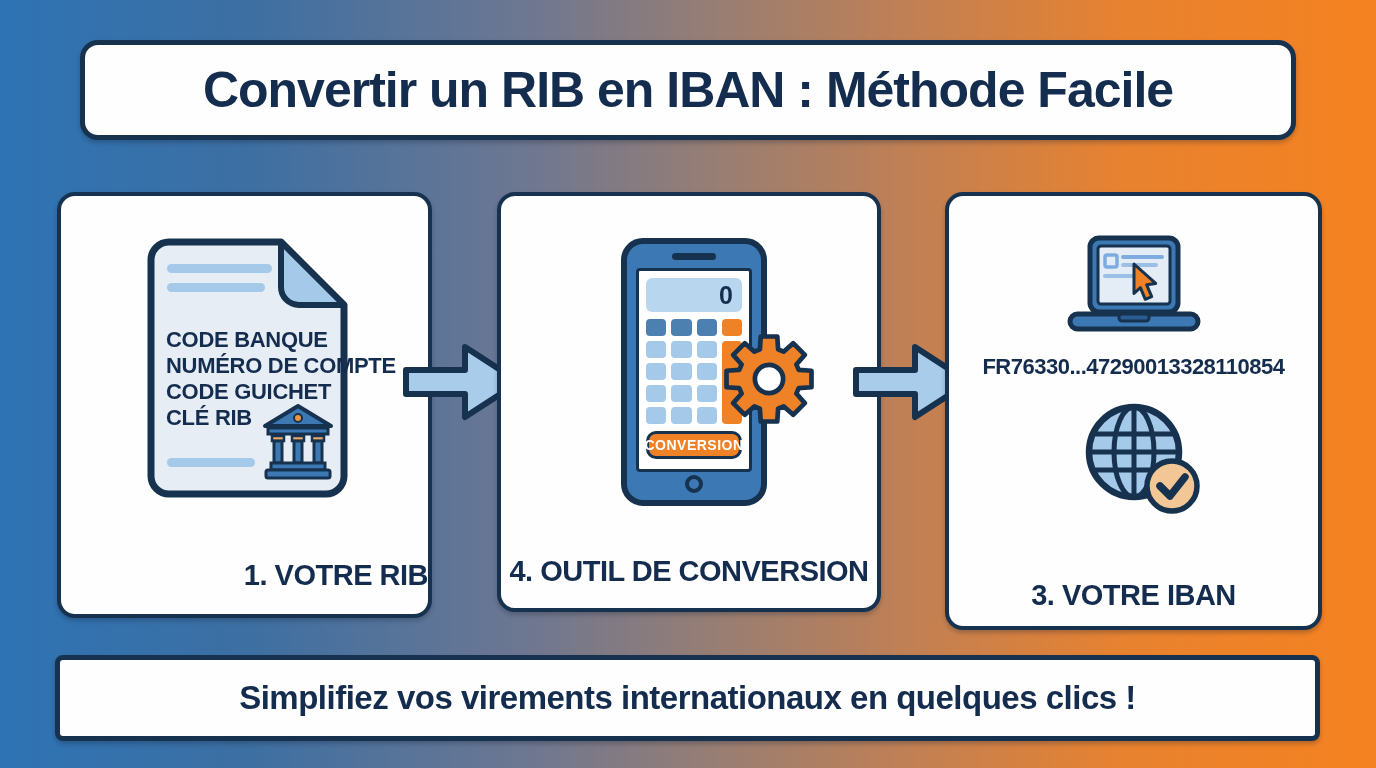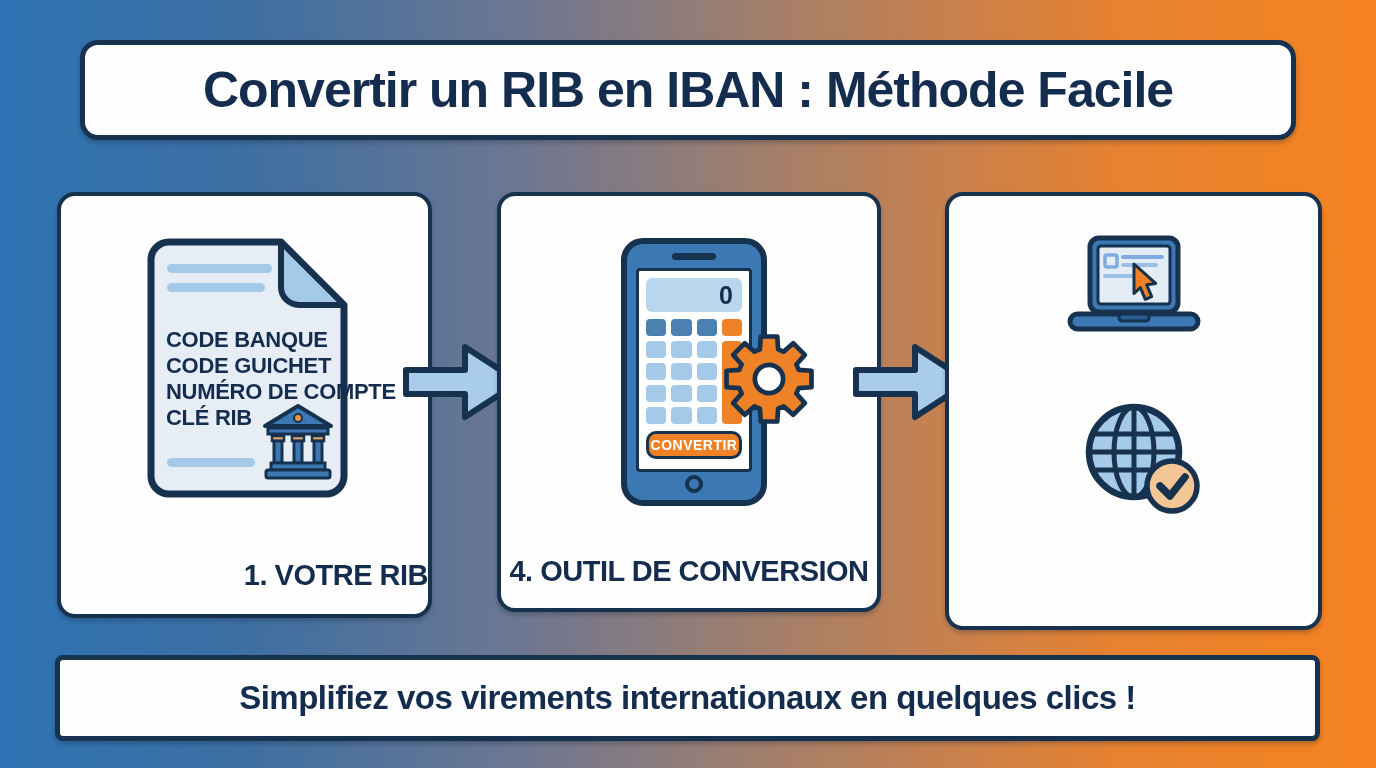--- a/index.html
+++ b/index.html
@@ -105,22 +105,22 @@
           <rect x="11" y="37" width="8" height="22" fill="#3c78b4" stroke="#16324f" stroke-width="3"></rect>
           <rect x="31" y="37" width="8" height="22" fill="#3c78b4" stroke="#16324f" stroke-width="3"></rect>
           <rect x="51" y="37" width="8" height="22" fill="#3c78b4" stroke="#16324f" stroke-width="3"></rect>
           <rect x="8" y="59" width="54" height="7" fill="#3c78b4" stroke="#16324f" stroke-width="3"></rect>
           <rect x="3" y="66" width="64" height="8" rx="2" fill="#3c78b4" stroke="#16324f" stroke-width="3"></rect>
         </g>
       </svg>
     </div>
     <div class="doc-fields">
       <div>CODE BANQUE</div>
+      <div>NUMÉRO DE COMPTE</div>
       <div>CODE GUICHET</div>
-      <div>NUMÉRO DE COMPTE</div>
       <div>CLÉ RIB</div>
     </div>
     <div class="caption" style="bottom:22px;text-align:right;">
       <div class="cap-main">1. VOTRE RIB</div>
     </div>
   </div>
 
   <div class="arrow arrow1">
     <svg viewBox="0 0 124 92" width="124" height="92">
       <polygon points="5,34 64,34 64,11 118,46 64,81 64,58 5,58" fill="#a8cce9" stroke="#16324f" stroke-width="6" stroke-linejoin="round"></polygon>
@@ -144,21 +144,21 @@
           <div class="k kl"></div>
           <div class="k kl"></div>
           <div class="k kl"></div>
           <div class="k kl"></div>
           <div class="k kl"></div>
           <div class="k kl"></div>
           <div class="k kl"></div>
           <div class="k kl"></div>
           <div class="k kl"></div>
         </div>
-        <div class="convert-btn">CONVERTIR</div>
+        <div class="convert-btn">CONVERSION</div>
       </div>
       <div class="home-btn"></div>
     </div>
     <div class="gear-wrap">
       <svg viewBox="0 0 100 100" width="94" height="94">
         <path d="M 81.6,40.3 95.2,41.2 95.2,58.8 81.6,59.7 79.1,65.5 88.1,75.7 75.7,88.1 65.5,79.1 59.7,81.6 58.8,95.2 41.2,95.2 40.3,81.6 34.5,79.1 24.3,88.1 11.9,75.7 20.9,65.5 18.4,59.7 4.8,58.8 4.8,41.2 18.4,40.3 20.9,34.5 11.9,24.3 24.3,11.9 34.5,20.9 40.3,18.4 41.2,4.8 58.8,4.8 59.7,18.4 65.5,20.9 75.7,11.9 88.1,24.3 79.1,34.5 Z" fill="#ef8226" stroke="#16324f" stroke-width="5" stroke-linejoin="round"></path>
         <circle cx="50" cy="50" r="15" fill="#ffffff" stroke="#16324f" stroke-width="5"></circle>
       </svg>
     </div>
     <div class="caption" style="bottom:20px;">
@@ -181,35 +181,37 @@
         <line x1="59" y1="23" x2="98" y2="23" stroke="#7face0" stroke-width="4" stroke-linecap="round"></line>
         <line x1="59" y1="31" x2="92" y2="31" stroke="#9cc0e4" stroke-width="4" stroke-linecap="round"></line>
         <line x1="41" y1="42" x2="78" y2="42" stroke="#9cc0e4" stroke-width="4" stroke-linecap="round"></line>
         <g transform="translate(70,30)">
           <path d="M 0 0 L 21.7 19.4 L 12.7 20.8 L 17.7 32.6 L 11.3 35.3 L 6.4 23.7 L 0 29.5 Z" fill="#ef8226" stroke="#16324f" stroke-width="3" stroke-linejoin="round"></path>
         </g>
         <rect x="6" y="80" width="128" height="15" rx="7.5" fill="#3c78b4" stroke="#16324f" stroke-width="5"></rect>
         <rect x="55" y="80" width="30" height="7" rx="3" fill="#2a5d92" stroke="#16324f" stroke-width="3"></rect>
       </svg>
     </div>
+    <div class="iban-text">FR76330...47290013328110854</div>
     <div class="globe-wrap">
       <svg viewBox="0 0 120 116" width="120" height="116">
         <circle cx="52" cy="54" r="45" fill="#a5c9e9" stroke="#16324f" stroke-width="6.5"></circle>
         <ellipse cx="52" cy="54" rx="20" ry="45" fill="none" stroke="#16324f" stroke-width="5"></ellipse>
         <line x1="52" y1="9" x2="52" y2="99" stroke="#16324f" stroke-width="5"></line>
         <line x1="11" y1="36" x2="93" y2="36" stroke="#16324f" stroke-width="5"></line>
         <line x1="7" y1="54" x2="97" y2="54" stroke="#16324f" stroke-width="5"></line>
         <line x1="11" y1="72" x2="93" y2="72" stroke="#16324f" stroke-width="5"></line>
         <g>
           <circle cx="90" cy="88" r="25" fill="#f3c695" stroke="#16324f" stroke-width="5.5"></circle>
           <path d="M 78 88 L 88 98 L 103 79" fill="none" stroke="#16324f" stroke-width="7.5" stroke-linecap="round" stroke-linejoin="round"></path>
         </g>
       </svg>
     </div>
     <div class="caption" style="bottom:14px; padding:0 20px;">
+      <div class="cap-main">3. VOTRE IBAN</div>
     </div>
   </div>
 
   <div class="panel footer-banner">
     <p>Simplifiez vos virements internationaux en quelques clics !</p>
   </div>
 
 </div>
 
 </body></html>

